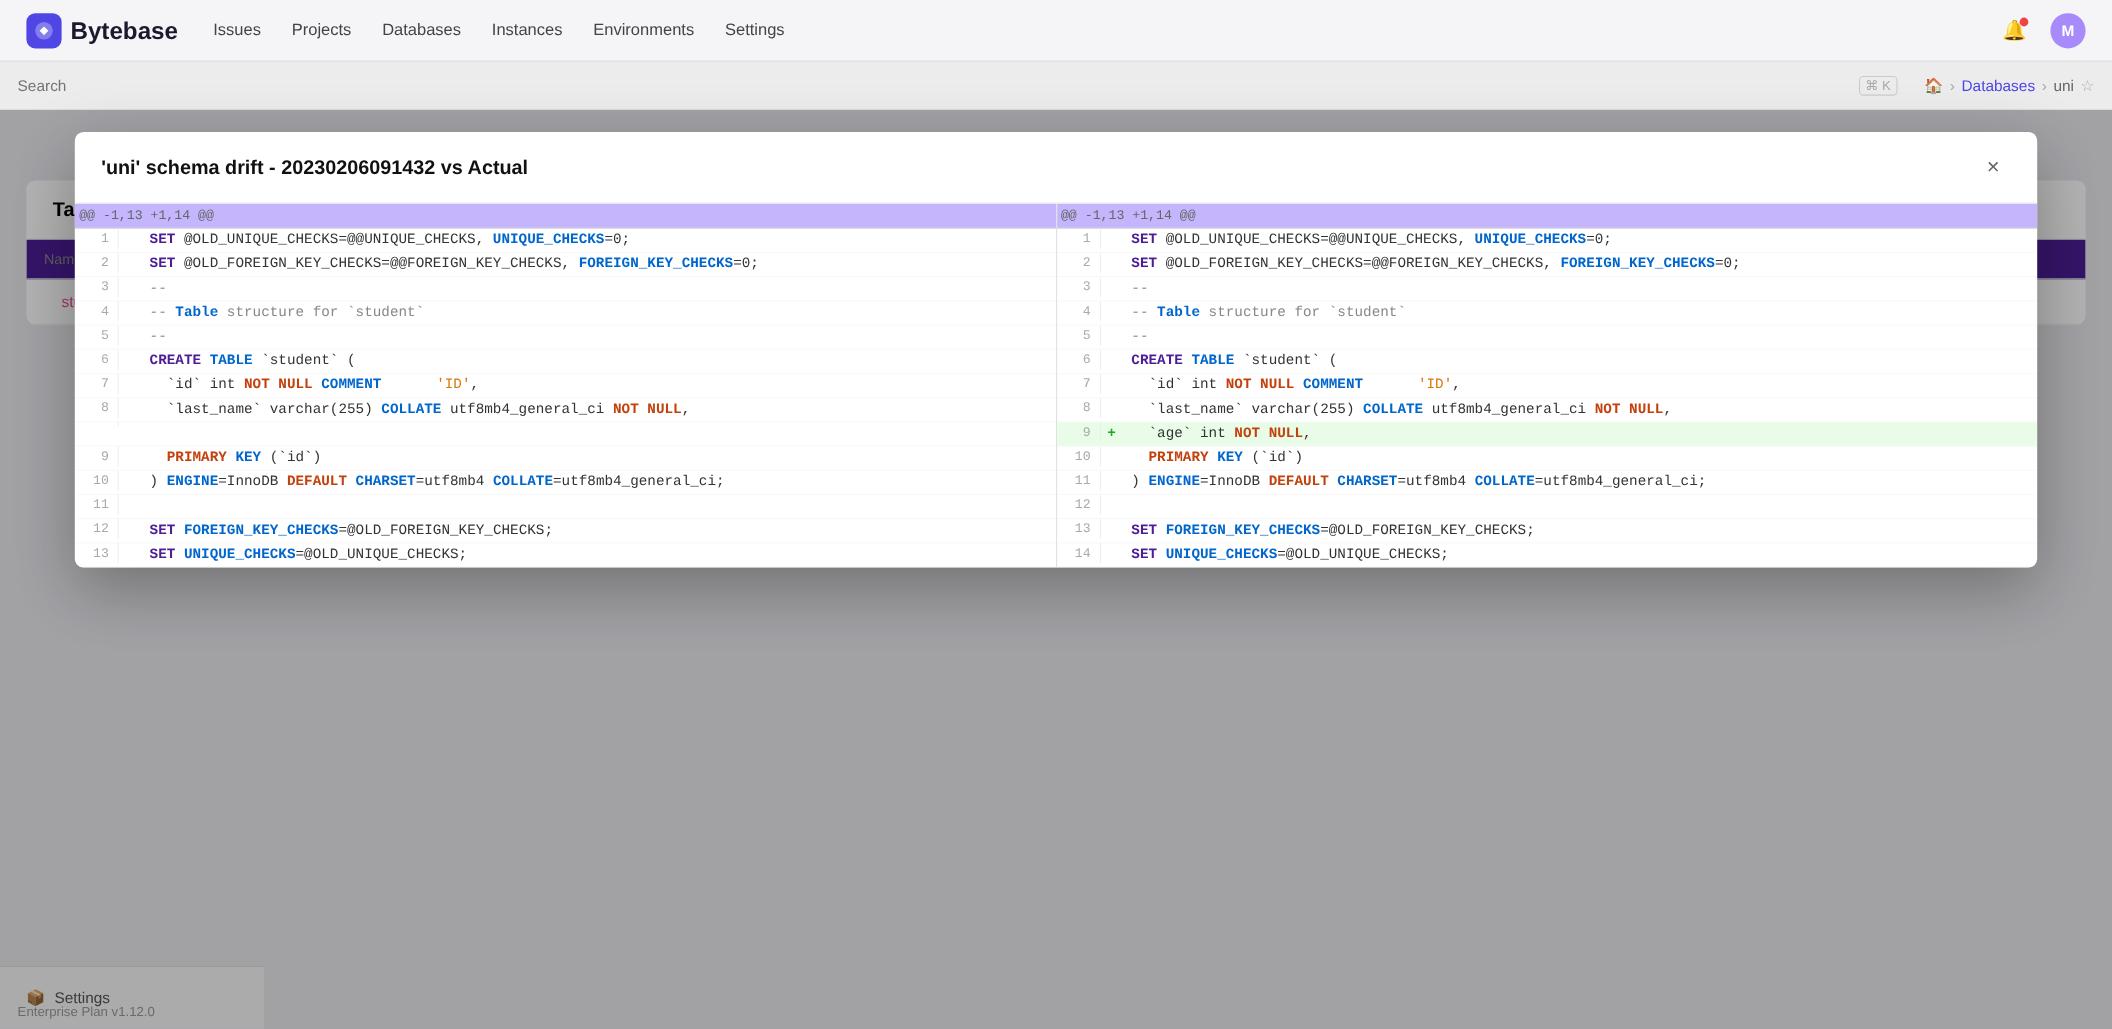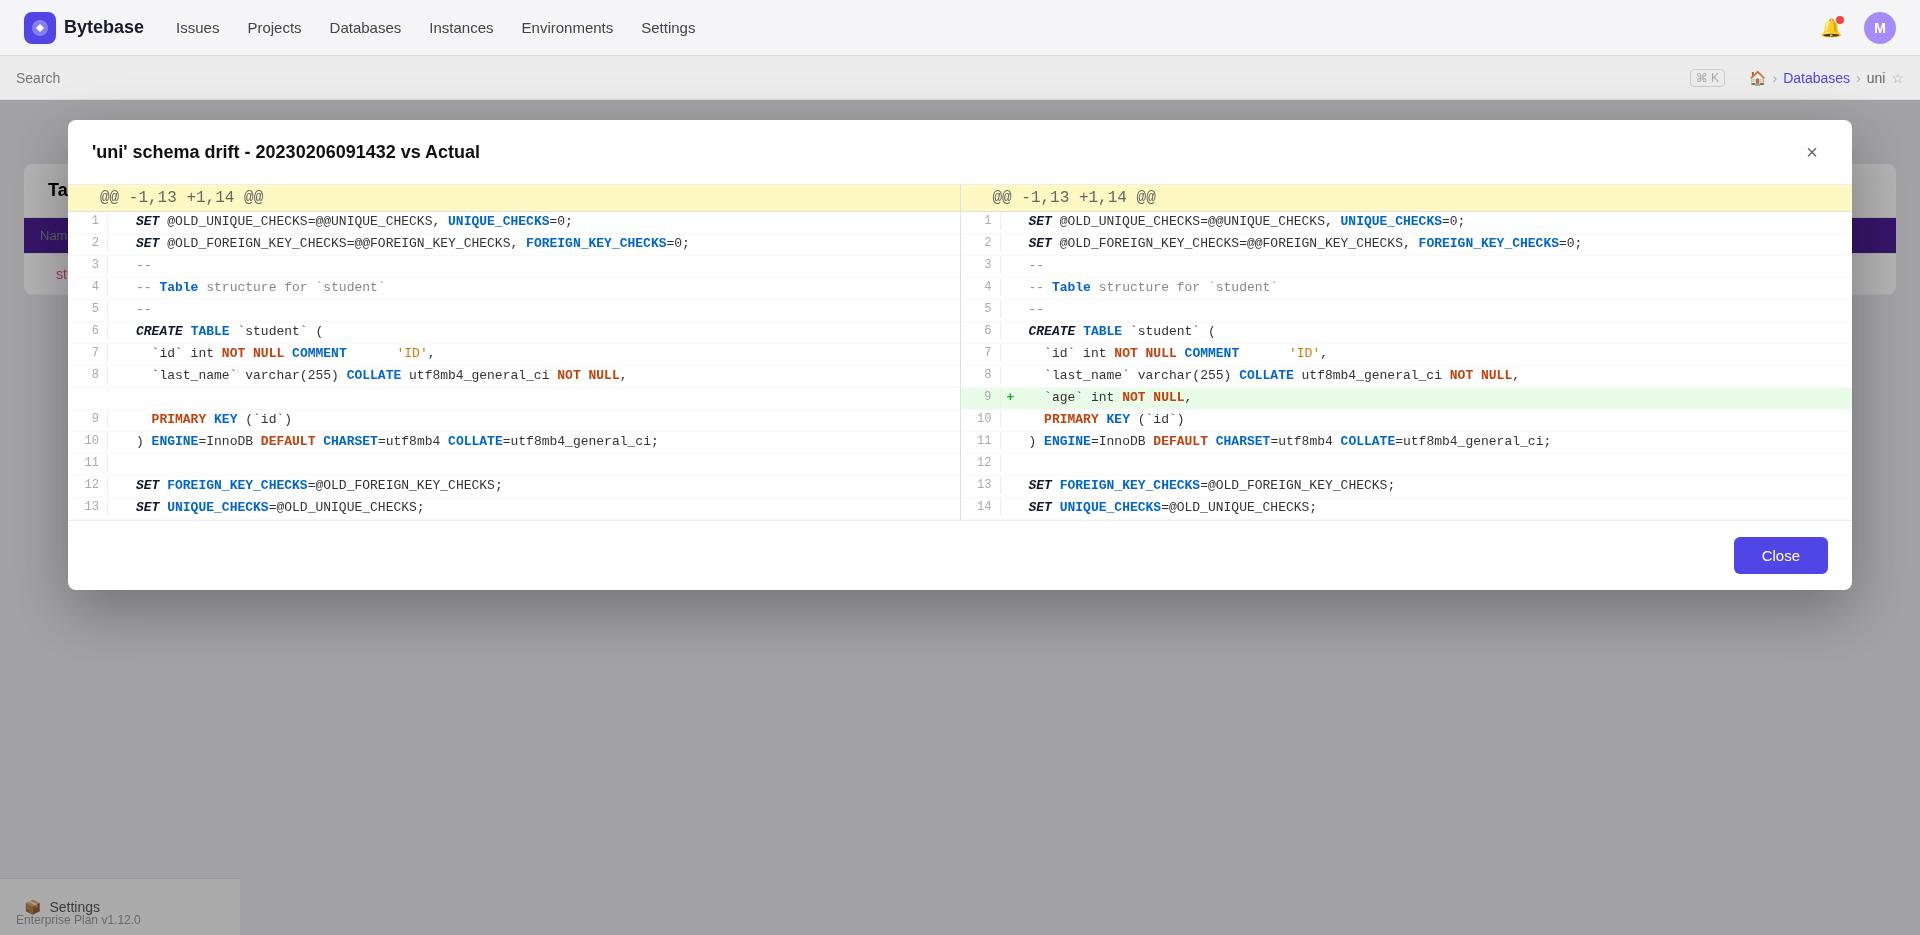--- a/index.html
+++ b/index.html
@@ -20,21 +20,21 @@
       padding: 0 24px;
       gap: 32px;
       position: relative;
       z-index: 10;
     }
     .logo-area {
       display: flex;
       align-items: center;
       gap: 8px;
       font-weight: 700;
-      font-size: 18px;
+      font-size: 22px;
       color: #1a1a2e;
     }
     .logo-icon {
       width: 32px;
       height: 32px;
       background: #4f46e5;
       border-radius: 8px;
       display: flex;
       align-items: center;
       justify-content: center;
@@ -186,24 +186,24 @@
       font-family: 'Courier New', Courier, monospace;
       font-size: 13px;
     }
     .diff-pane {
       flex: 1;
       border-right: 1px solid #e0e0e0;
       overflow-x: auto;
     }
     .diff-pane:last-child { border-right: none; }
     .diff-header-line {
-      background: #fef9c3;
-      padding: 4px 32px;
+      background: #c4b5fd;
+      padding: 4px 4px;
       color: #666;
-      font-size: 16px;
+      font-size: 12px;
       border-bottom: 1px solid #e0e0e0;
     }
     .diff-line {
       display: flex;
       align-items: flex-start;
       min-height: 22px;
       border-bottom: 1px solid #f8f8f8;
     }
     .diff-line.added {
       background: #e8fce8;
@@ -224,21 +224,21 @@
       color: #22a822;
       font-weight: bold;
     }
     .line-content {
       padding: 2px 8px;
       white-space: pre;
       color: #333;
     }
     
     .kw-blue { color: #0066cc; font-weight: 600; }
-    .kw-purple { color: #0f172a; font-weight: 600; font-style: italic; }
+    .kw-purple { color: #4c1d95; font-weight: 600; }
     .kw-red { color: #c2410c; font-weight: 600; }
     .comment { color: #888; }
     .str { color: #d97706; margin-left: 42px; }
 
     
     .modal-footer {
       display: flex;
       justify-content: flex-end;
       padding: 16px 24px;
       border-top: 1px solid #eee;
@@ -570,23 +570,20 @@
           </div>
 
           <div class="diff-line">
             <span class="line-num">14</span>
             <span class="diff-marker"> </span>
             <span class="line-content"><span class="kw-purple">SET</span> <span class="kw-blue">UNIQUE_CHECKS</span>=@OLD_UNIQUE_CHECKS;</span>
           </div>
         </div>
       </div>
 
-      <div class="modal-footer">
-        <button class="btn-close">Close</button>
-      </div>
     </div>
   </div>
 
 </div>
 
 <div class="sidebar-bottom">
   <div class="archive-item">
     <span>📦</span>
     <span>Settings</span>
   </div>

